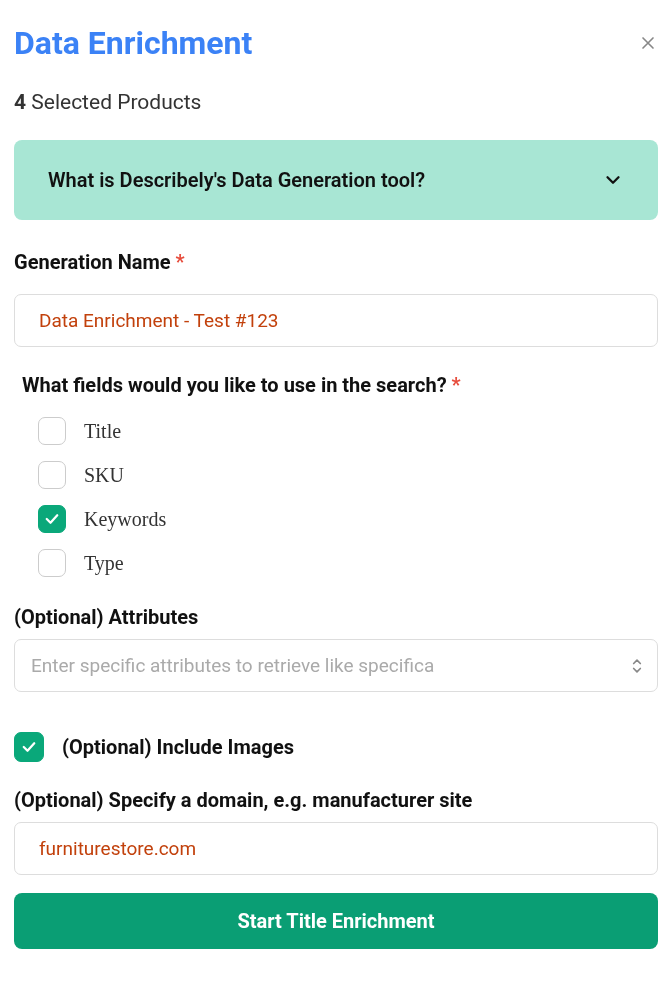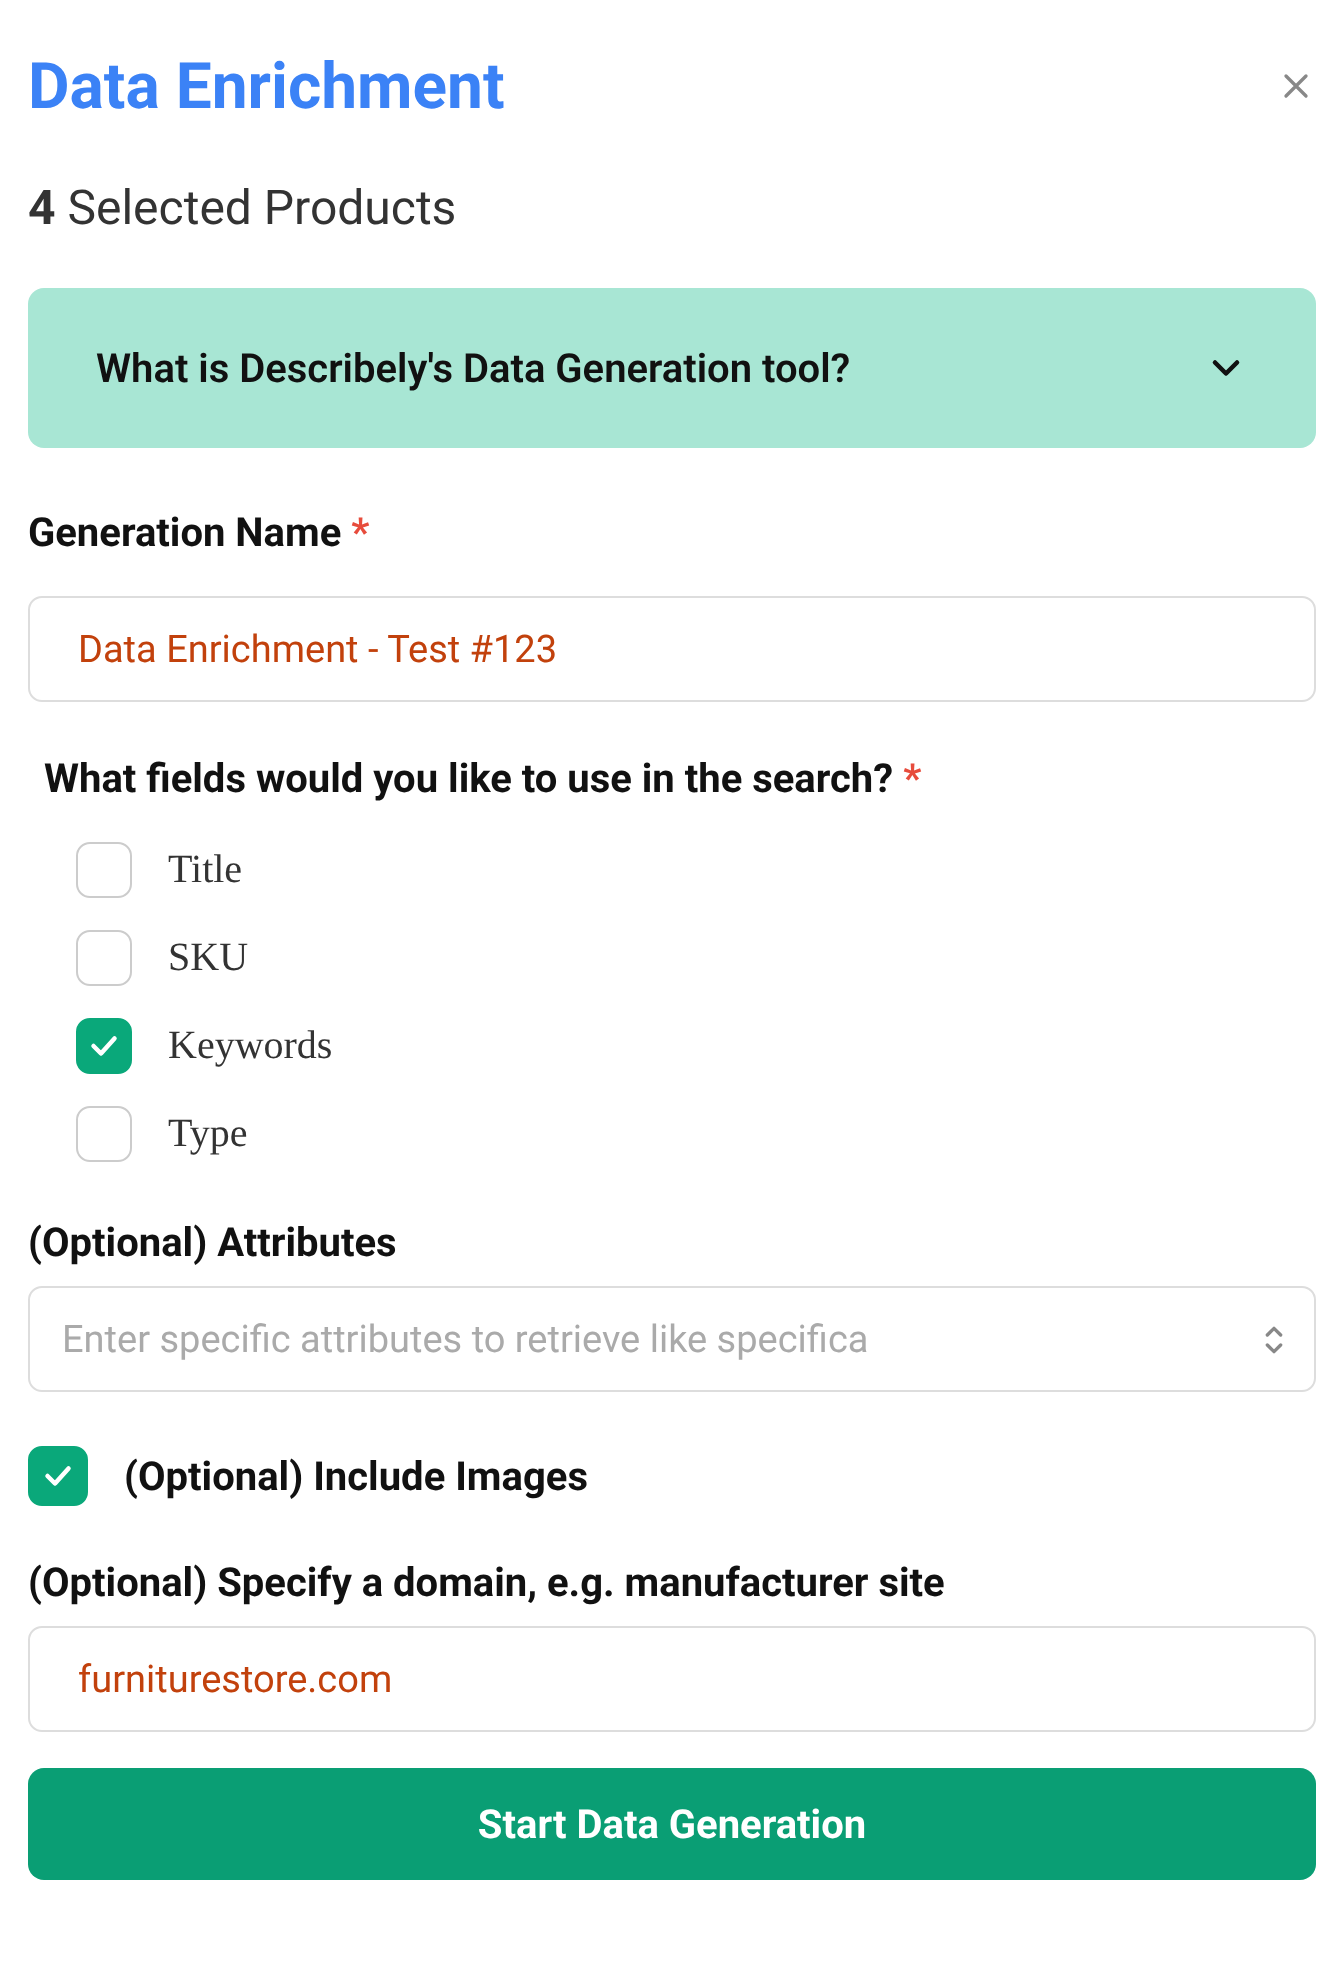--- a/index.html
+++ b/index.html
@@ -26,21 +26,21 @@
       color: #3b82f6;
     }
     .close-icon {
       width: 20px;
       height: 20px;
       stroke: #888;
       stroke-width: 2;
       cursor: pointer;
     }
     .selected-products {
-      font-size: 24px;
+      font-size: 21px;
       color: #333;
       margin-bottom: 26px;
     }
     .selected-products .count {
       font-weight: 700;
     }
     .info-banner {
       background: #a8e6d4;
       border-radius: 8px;
       padding: 28px 34px;
@@ -139,21 +139,21 @@
     .optional-label {
       font-size: 20px;
       font-weight: 700;
       color: #111;
       margin-bottom: 10px;
       display: block;
     }
     .select-wrap {
       position: relative;
       width: 100%;
-      margin-bottom: 27px;
+      margin-bottom: 40px;
     }
     .select-input {
       width: 100%;
       padding: 14px 42px 14px 16px;
       font-size: 19px;
       border: 1px solid #ddd;
       border-radius: 7px;
       color: #aaa;
       font-family: inherit;
       background: #fff;
@@ -301,17 +301,17 @@
         <path d="M5 12 L10 17 L19 7" stroke-linecap="round" stroke-linejoin="round"></path>
       </svg>
   </div>
   <span class="include-images-label">(Optional) Include Images</span>
 </div>
 
 <label class="optional-label">(Optional) Specify a domain, e.g. manufacturer site</label>
 <input type="text" class="text-input" value="furniturestore.com" style="">
 
 <div class="button-row">
-  <button class="btn btn-primary">Start Data Generation</button>
+  <button class="btn btn-primary">Start Title Enrichment</button>
 </div>
 
 
 
 
 </body></html>

